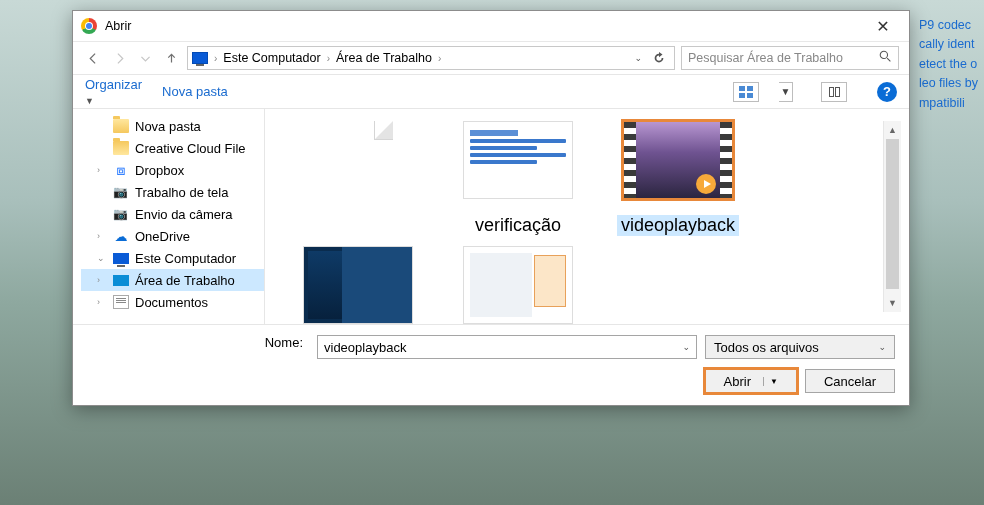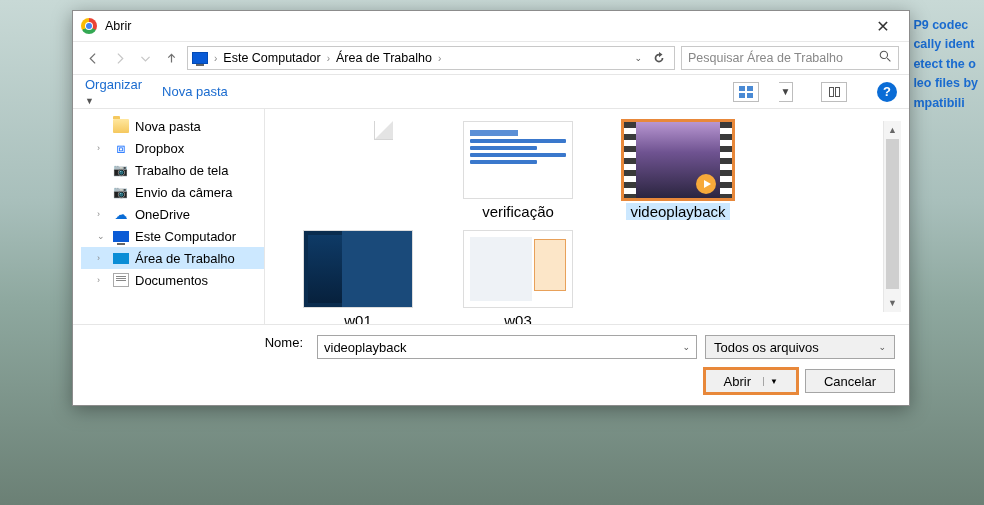--- a/index.html
+++ b/index.html
@@ -1,17 +1,17 @@
 <!DOCTYPE html>
 <html><head>
 <meta charset="utf-8">
 <style>
   * { box-sizing: border-box; margin: 0; padding: 0; font-family: 'Segoe UI', Tahoma, sans-serif; }
   body { width: 984px; height: 505px; background: linear-gradient(180deg,#c8d9d6 0%,#a8bfbb 40%,#8ea89f 60%,#6b8075 100%); position: relative; overflow: hidden; }
-  .bg-text { position: absolute; right: 6px; top: 16px; font-size: 12.5px; color: #1a6bcf; line-height: 1.55; text-align: left; font-weight: bold; }
+  .bg-text { position: absolute; right: 6px; top: 16px; font-size: 12.5px; color: #1a6bcf; line-height: 1.55; text-align: left; }
   .bg-text span { display:block; }
 
   .dialog { position: absolute; left: 72px; top: 10px; width: 838px; height: 396px; background: #fff; border: 1px solid #8c8c8c; box-shadow: 0 4px 18px rgba(0,0,0,.35); display:flex; flex-direction:column; }
   .titlebar { height: 30px; display:flex; align-items:center; padding: 0 4px 0 8px; }
   .chrome-ico { width:16px; height:16px; margin-right:8px; border-radius:50%;
     background: conic-gradient(#ea4335 0 120deg,#34a853 120deg 240deg,#fbbc05 240deg 360deg);
     position:relative; }
   .chrome-ico::after{content:"";position:absolute;inset:4px;border-radius:50%;background:#fff;}
   .chrome-ico::before{content:"";position:absolute;inset:5px;border-radius:50%;background:#4285f4;z-index:1;}
   .title-text { font-size:12.5px; color:#000; }
@@ -57,21 +57,21 @@
   .ico-camera{color:#555;display:flex;align-items:center;justify-content:center;font-size:12px;}
   .ico-onedrive{color:#0a6cd6;display:flex;align-items:center;justify-content:center;font-size:13px;}
   .ico-monitor{background:#0a5bd6;height:11px;position:relative;}
   .ico-monitor::after{content:"";position:absolute;left:4px;right:4px;bottom:-3px;height:2px;background:#666;}
   .ico-desktop{background:#0a8dd6;height:11px;}
   .ico-docs{background:#fff;border:1px solid #aaa;position:relative;}
   .ico-docs::after{content:"";position:absolute;top:2px;left:2px;right:2px;height:1px;background:#888;box-shadow:0 2px #888,0 4px #888;}
 
   .filepane { flex:1; display:flex; position:relative; background:#fff; padding:12px 8px; }
   .grid { flex:1; display:flex; flex-wrap:wrap; align-content:flex-start; gap:10px 30px; padding-left:20px;}
-  .fileitem { width:130px; display:flex; flex-direction:column; align-items:center; gap:4px; font-size:15px; text-align:center;}
+  .fileitem { width:130px; display:flex; flex-direction:column; align-items:center; gap:16px; font-size:18px; text-align:center;}
   .thumb { width:110px; height:78px; border:1px solid #ddd; background:#f9f9f9; position:relative; overflow:hidden;}
   .fileitem.selected .thumb{ outline:3px solid #e8883a; outline-offset:-1px; }
   .fileitem.selected .fname{ background:#cce8ff; padding:0 4px;}
   .thumb-blank{background:#fff;width:70px;margin:0 auto;border:1px solid #d5d5d5;position:relative;}
   .thumb-blank::after{content:"";position:absolute;top:0;right:0;width:18px;height:18px;background:linear-gradient(135deg,#fff 48%,#e4e4e4 52%);border-left:1px solid #d5d5d5;border-bottom:1px solid #d5d5d5;}
   .thumb-doc{background:#fff;display:flex;flex-direction:column;padding:8px 6px;gap:3px;}
   .thumb-doc .hdr{height:6px;width:50%;background:#5b8fd6;}
   .thumb-doc .row{height:4px;background:#3a78cc;border-radius:1px;}
   .thumb-doc .row.s{width:70%;}
   .thumb-video{background:linear-gradient(180deg,#b896d1 0%,#6f5391 40%,#2b2540 100%);position:relative;}
@@ -198,20 +198,25 @@
 
   <div class="body">
     <div class="sidebar">
       <div class="sidebar-inner" id="tree">
           <div class="tree-item">
             <span class="noexp"></span>
             <span class="ico ico-folder"></span>
             <span>Nova pasta</span>
           </div>
           <div class="tree-item">
+            <span class="noexp"></span>
+            <span class="ico ico-folder ico-cc"></span>
+            <span>Creative Cloud File</span>
+          </div>
+          <div class="tree-item">
             <span class="exp">›</span>
             <span class="ico ico-dropbox">⧈</span>
             <span>Dropbox</span>
           </div>
           <div class="tree-item">
             <span class="noexp"></span>
             <span class="ico ico-camera">📷</span>
             <span>Trabalho de tela</span>
           </div>
           <div class="tree-item">

